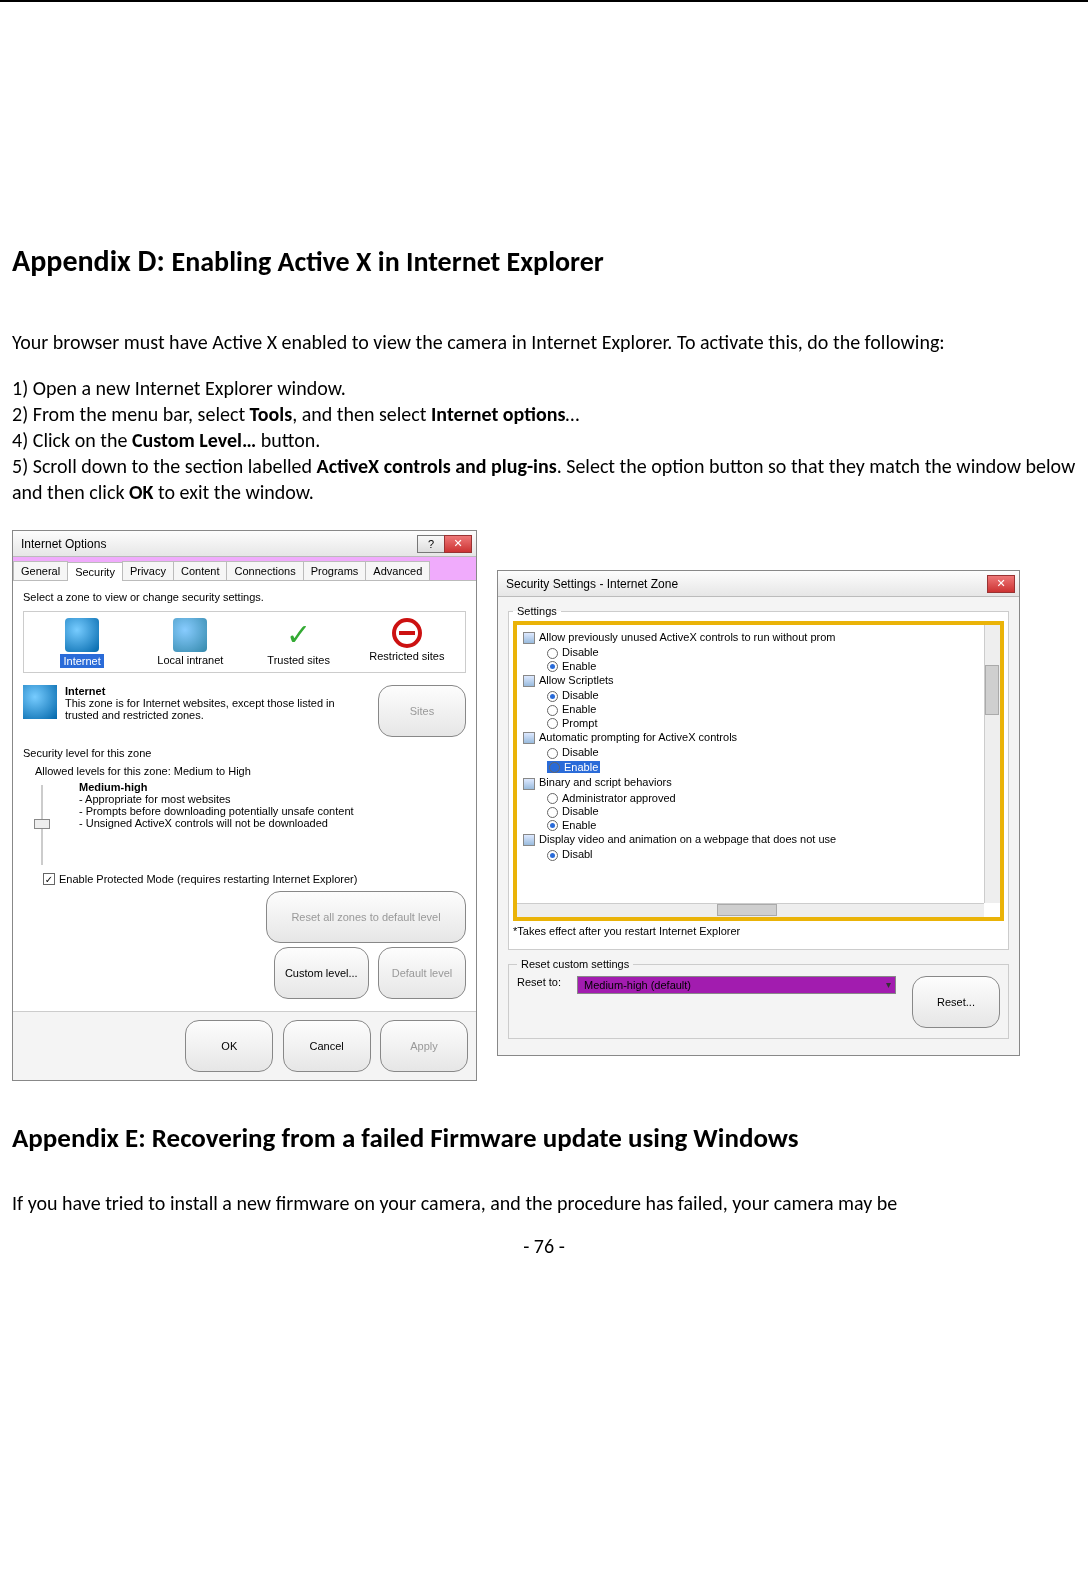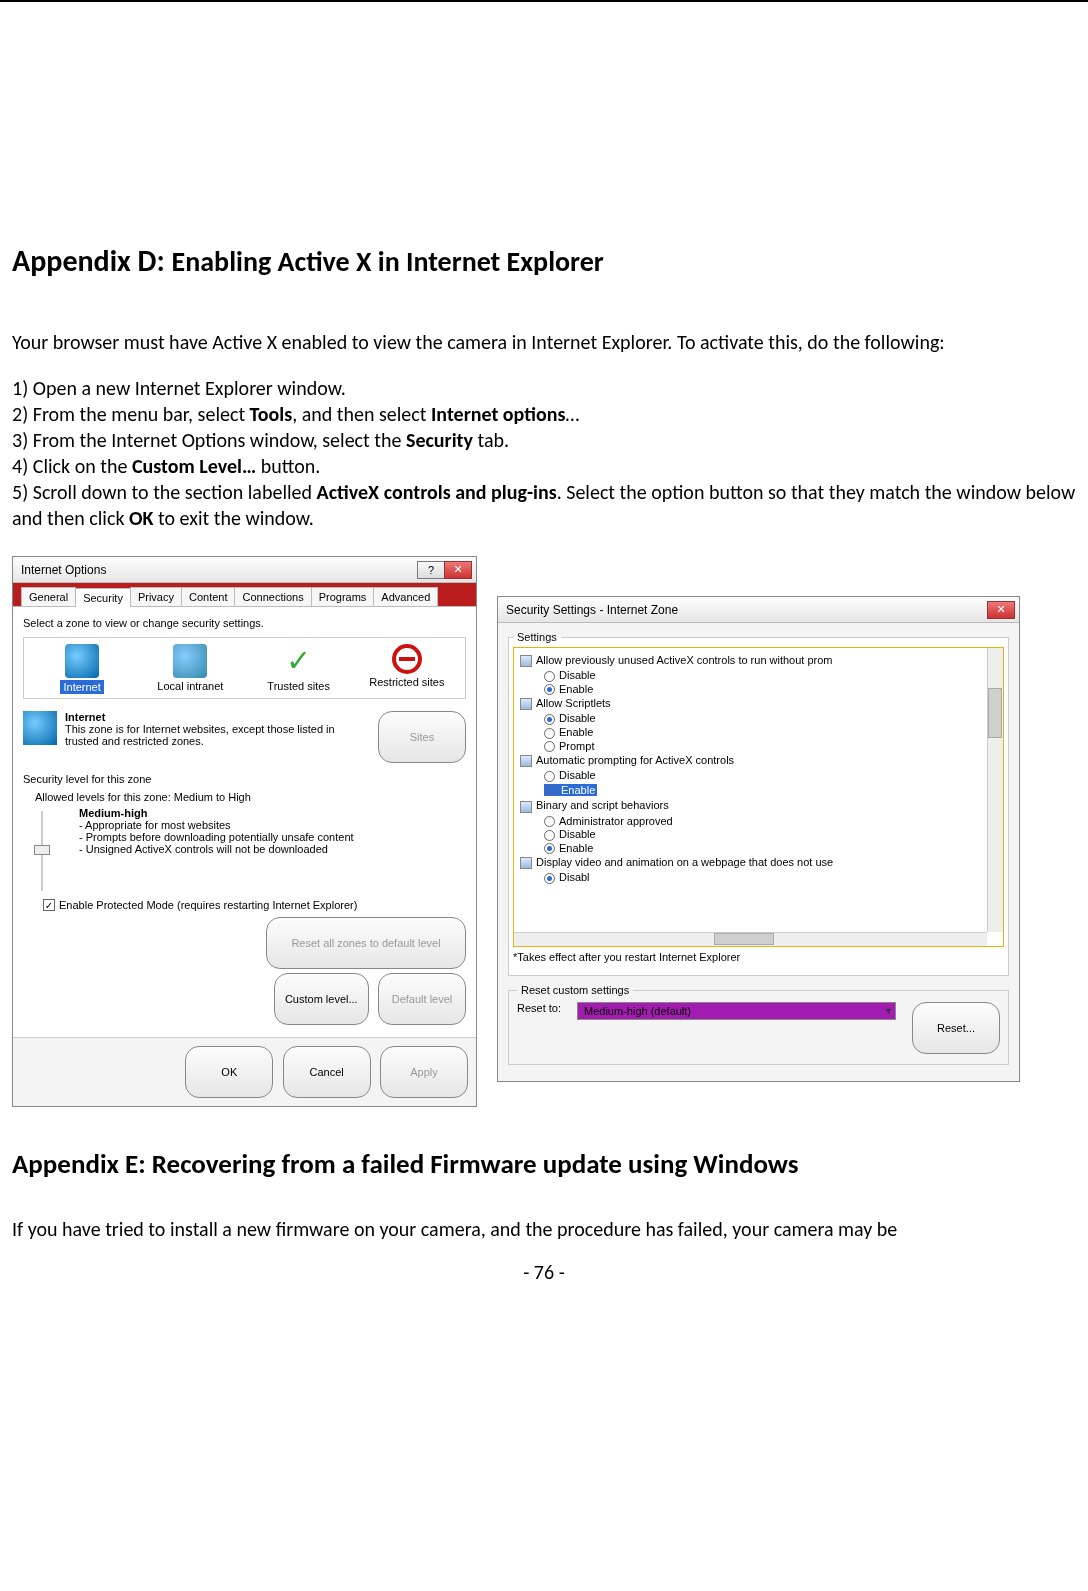--- a/index.html
+++ b/index.html
@@ -64,23 +64,23 @@
     width: 28px; height: 18px;
     border:1px solid #777;
     margin-left:-1px;
     display:flex; align-items:center; justify-content:center;
     font-size:11px;
     background: linear-gradient(#f8f8f8,#ddd);
   }
   .tbtn.close { background: linear-gradient(#e77,#c33); color:#fff; border-color:#933;}
   .tabs {
     display:flex;
-    padding: 4px 4px 0 8px;
+    padding: 4px 4px 0 0;
     border-bottom: 1px solid #bbb;
-    background:#b91c1c;
+    background:#f0abfc;
     font-size:11px;
   }
   .tab {
     padding: 3px 7px;
     border:1px solid #bbb;
     border-bottom:none;
     background:#f6f6f6;
     margin-right:-1px;
     position:relative;
   }
@@ -140,21 +140,21 @@
 
   
   .win-ss { width: 523px; margin-top:40px;}
   .ss-body { padding:8px 10px; background:#f4f4f4;}
   fieldset.settings {
     border:1px solid #ccc; background:#fff; padding:4px; margin:0 0 8px 0;
   }
   fieldset.settings legend{ font-size:11px; padding:0 4px;}
   .tree {
     height: 300px; overflow:hidden;
-    border:1px solid #eab308;
+    border:4px solid #eab308;
     background:#fff;
     font-size:11px;
     padding:4px 2px 4px 6px;
     position:relative;
   }
   .tree .scroll-track{position:absolute;right:0;top:0;bottom:14px;width:16px;background:#eee;border-left:1px solid #ccc;}
   .tree .scroll-thumb{position:absolute;right:1px;top:40px;width:14px;height:50px;background:#cfcfcf;border:1px solid #aaa;}
   .tree .hscroll{position:absolute;left:0;right:16px;bottom:0;height:14px;background:#eee;border-top:1px solid #ccc;}
   .tree .hthumb{position:absolute;left:200px;bottom:1px;height:12px;width:60px;background:#cfcfcf;border:1px solid #aaa;}
   .node { margin:2px 0 2px 0;}
@@ -187,23 +187,20 @@
 
   <h1>
     <span>Appendix D: </span><span class="sub">Enabling Active X in Internet Explorer</span>
   </h1>
 
   <p class="body-text">Your browser must have Active X enabled to view the camera in Internet Explorer. To activate this, do the following:</p>
 
   <p class="list-item">1) Open a new Internet Explorer window.</p>
   <p class="list-item">
     <span>2) From the menu bar, select </span><b>Tools</b><span>, and then select </span><b>Internet options</b><span>…</span>
-  </p>
-  <p class="list-item">
-    <span>3) From the Internet Options window, select the </span><b>Security</b><span> tab.</span>
   </p>
   <p class="list-item">
     <span>4) Click on the </span><b>Custom Level…</b><span> button.</span>
   </p>
   <p class="list-item" style="margin-bottom:0">
     <span>5) Scroll down to the section labelled </span><b>ActiveX controls and plug-ins</b><span>. Select the option button so that they match the window below and then click </span><b>OK</b><span> to exit the window.</span>
   </p>
 
   <div class="figures">
 

